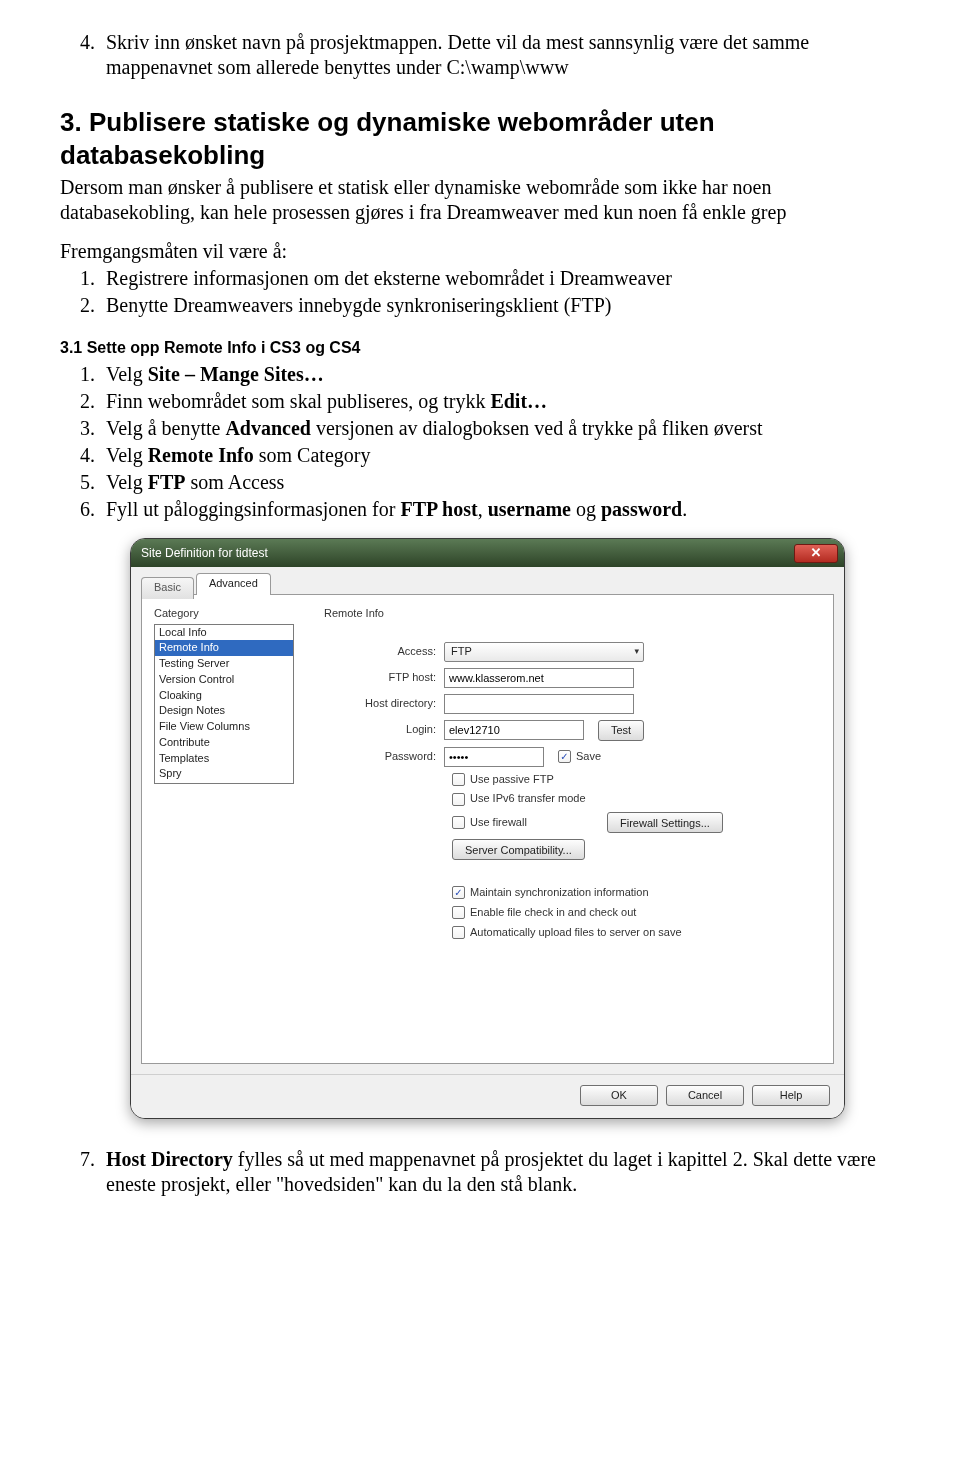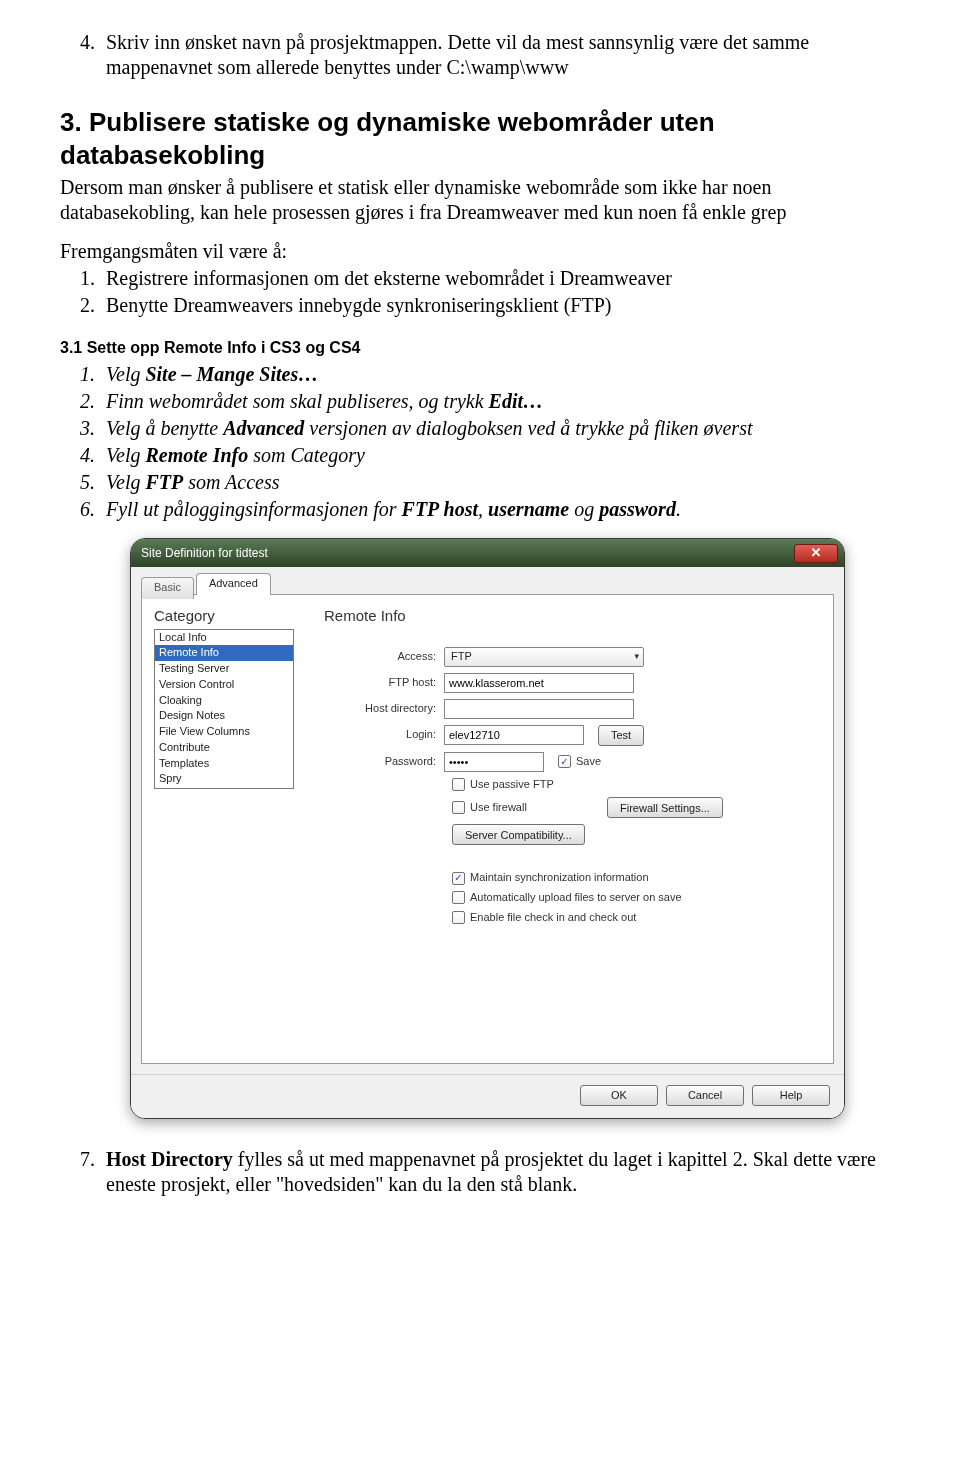--- a/index.html
+++ b/index.html
@@ -90,21 +90,21 @@
     border: 1px solid #9a9a9a;
     background: #fff;
     padding: 12px 12px 18px 12px;
     min-height: 470px;
     display: flex;
     gap: 20px;
   }
 
   .cat-col { width: 150px; }
   .cat-label, .main-label {
-    font-size: 15px; color: #333; margin-bottom: 3px; display: block;
+    font-size: 11px; color: #333; margin-bottom: 3px; display: block;
   }
   .cat-list {
     width: 140px; height: 160px;
     border: 1px solid #7a7a7a;
     background: #fff;
     overflow: auto;
     font-size: 11px;
   }
   .cat-list div {
     padding: 1px 4px;
@@ -201,21 +201,21 @@
 <p>Dersom man ønsker å publisere et statisk eller dynamiske webområde som ikke har noen databasekobling, kan hele prosessen gjøres i fra Dreamweaver med kun noen få enkle grep</p>
 
 <p style="margin-bottom:2px;">Fremgangsmåten vil være å:</p>
 <ol class="outer-list" style="margin-bottom:10px;">
   <li><span>Registrere informasjonen om det eksterne webområdet i Dreamweaver</span></li>
   <li><span>Benytte Dreamweavers innebygde synkroniseringsklient (FTP)</span></li>
 </ol>
 
 <h3>3.1 Sette opp Remote Info i CS3 og CS4</h3>
 
-<ol class="outer-list" style="margin-bottom:6px;font-style:italic;">
+<ol class="outer-list" style="margin-bottom:6px;">
   <li>
     <span>Velg </span><b>Site – Mange Sites…</b>
   </li>
   <li>
     <span>Finn webområdet som skal publiseres, og trykk </span><b>Edit…</b>
   </li>
   <li>
     <span>Velg å benytte </span><b>Advanced</b><span> versjonen av dialogboksen ved å trykke på fliken øverst</span>
   </li>
   <li>
@@ -297,20 +297,26 @@
             </label>
           </div>
 
           <div class="form-row sub-indent">
             <label class="win-chk">
                 <span class="box"></span>
                 <span>Use passive FTP</span>
               </label>
           </div>
           <div class="form-row sub-indent">
+            <label class="win-chk">
+                <span class="box"></span>
+                <span>Use IPv6 transfer mode</span>
+              </label>
+          </div>
+          <div class="form-row sub-indent">
             <label class="win-chk" style="width:155px">
                 <span class="box"></span>
                 <span>Use firewall</span>
               </label>
             <button class="win-btn">Firewall Settings...</button>
           </div>
           <div class="form-row sub-indent">
             <button class="win-btn">Server Compatibility...</button>
           </div>
 
@@ -318,27 +324,27 @@
 
           <div class="form-row sub-indent">
             <label class="win-chk">
                 <span class="box">✓</span>
                 <span>Maintain synchronization information</span>
               </label>
           </div>
           <div class="form-row sub-indent">
             <label class="win-chk">
                 <span class="box"></span>
+                <span>Enable file check in and check out</span>
+              </label>
+          </div>
+          <div class="form-row sub-indent">
+            <label class="win-chk">
+                <span class="box"></span>
                 <span>Automatically upload files to server on save</span>
-              </label>
-          </div>
-          <div class="form-row sub-indent">
-            <label class="win-chk">
-                <span class="box"></span>
-                <span>Enable file check in and check out</span>
               </label>
           </div>
 
         </div>
 
       </div>
     </div>
     <div class="dlg-buttons">
       <button class="win-btn">OK</button>
       <button class="win-btn">Cancel</button>

